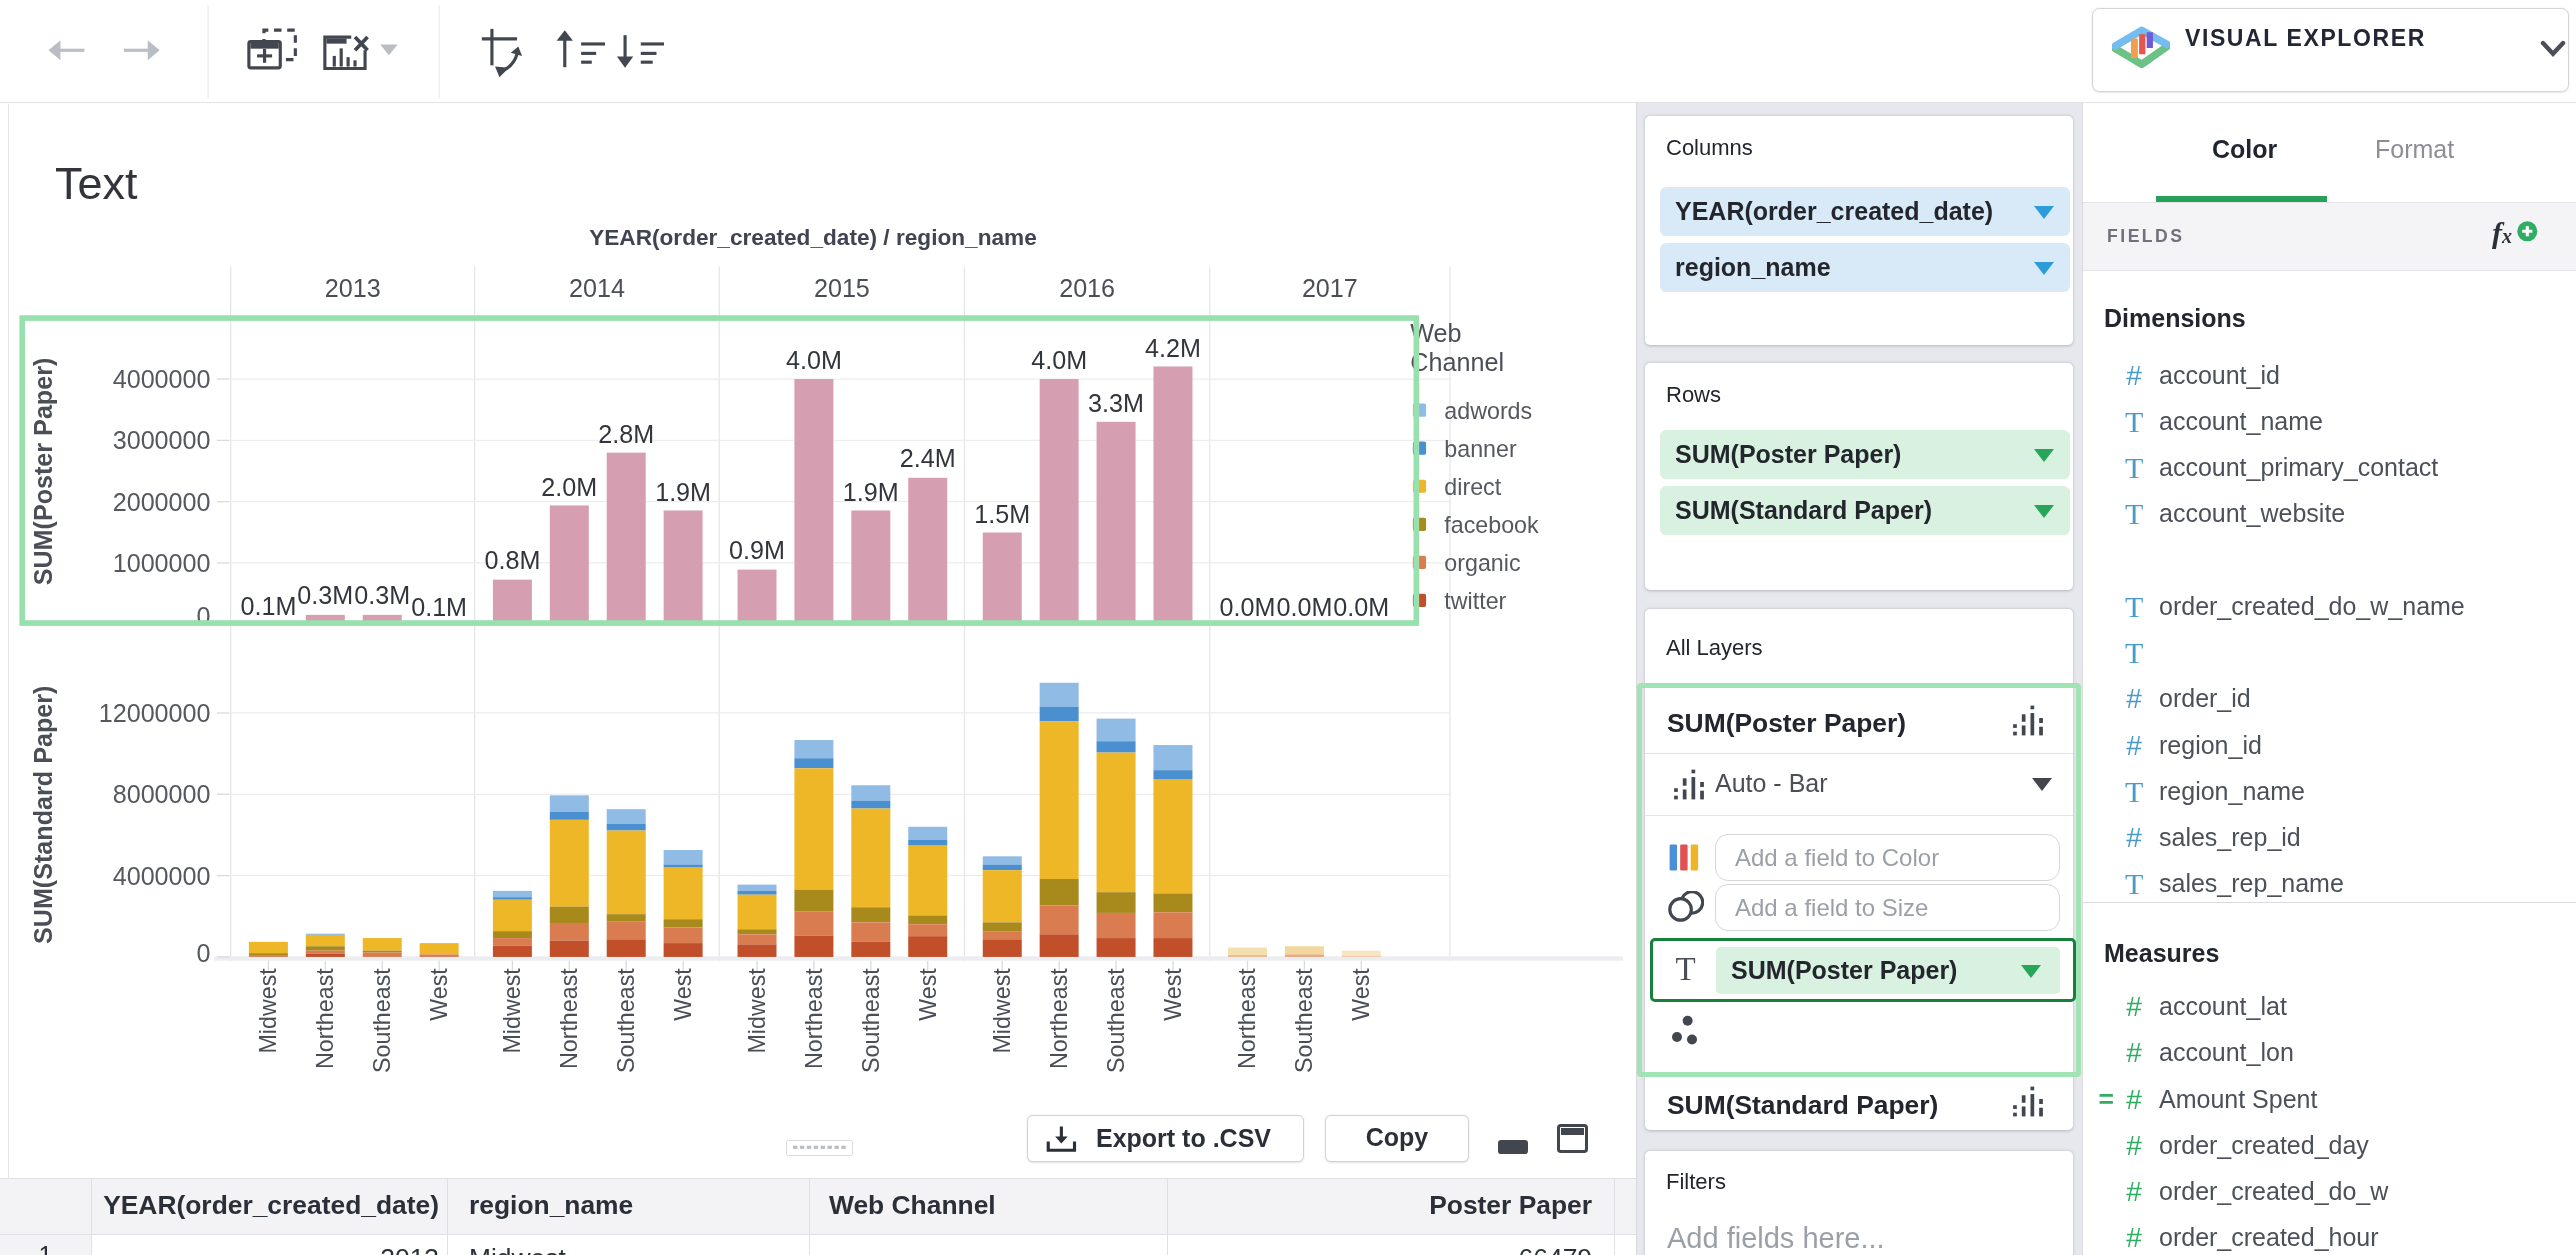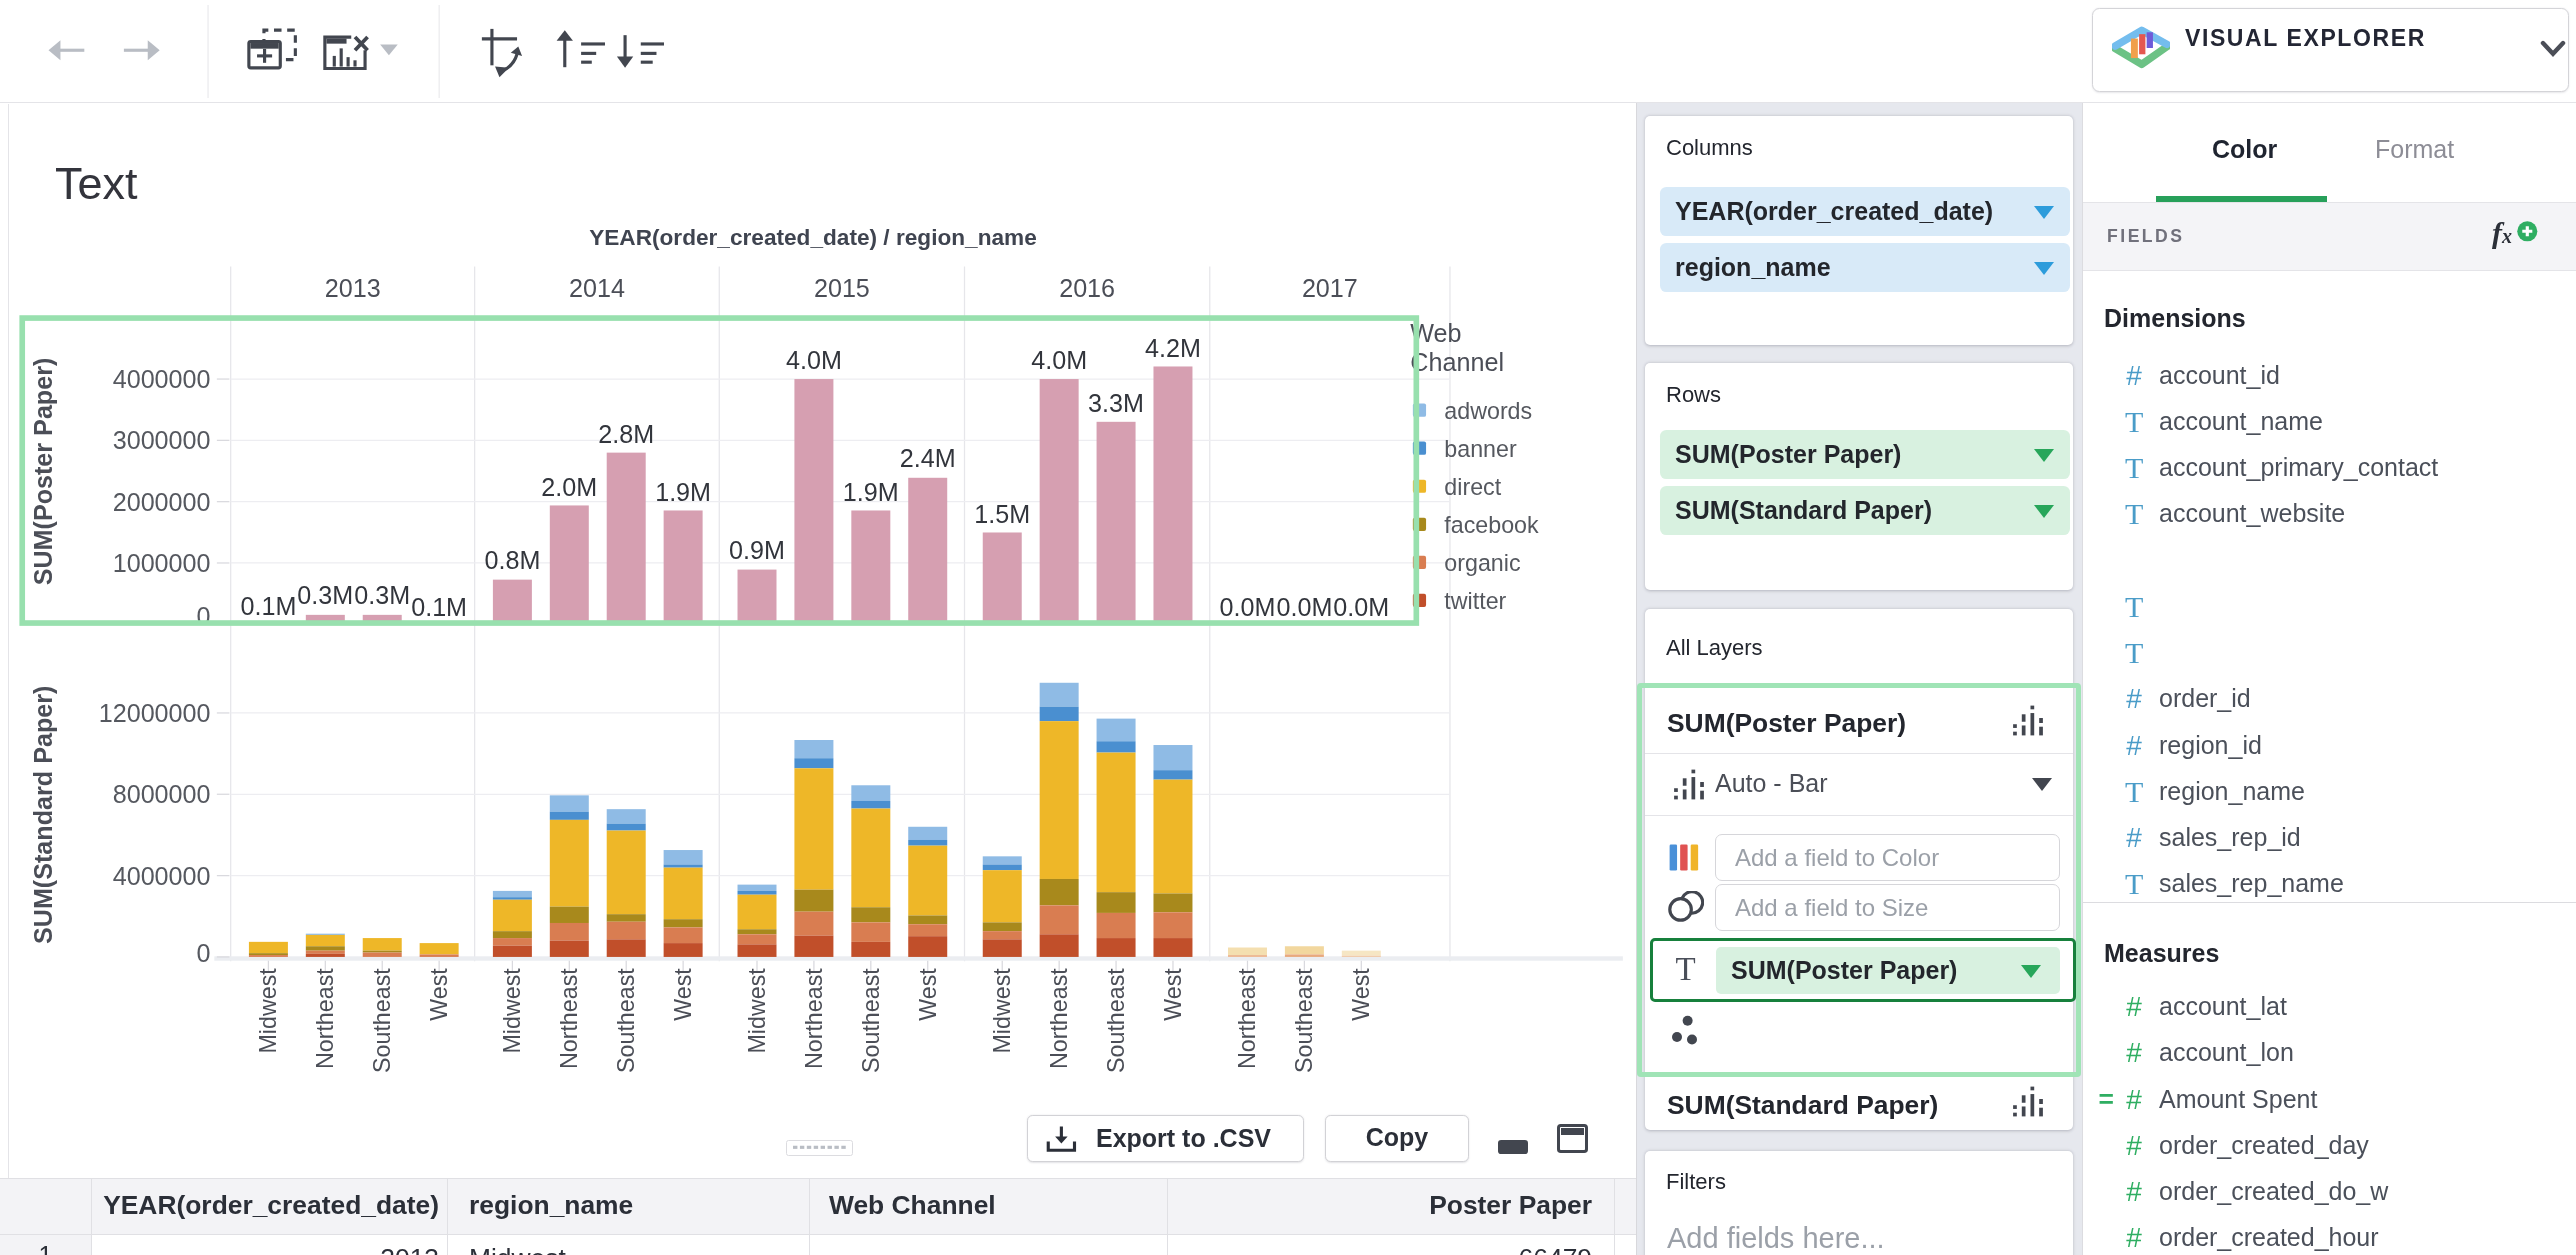--- a/index.html
+++ b/index.html
@@ -4,21 +4,21 @@
 body{font-family:"Liberation Sans",sans-serif;background:#fff}
 #page{position:relative;width:2576px;height:1256px;overflow:hidden;background:#fff}
 .abs{position:absolute}
 .card{position:absolute;background:#fff;border-radius:5px;box-shadow:0 0.6px 3.1px rgba(50,50,70,.28)}
 .ctitle{font-size:22px;font-weight:normal;color:#23262e}
 .pill{position:absolute;left:1660px;width:410px;height:49px;border-radius:6.3px;font-size:25px;font-weight:bold;color:#23262c;line-height:49px;padding-left:15px}
 .pill.blue{background:#d8eaf8}
 .pill.green{background:#d8f1e0}
 .caret{position:absolute;width:0;height:0;border-left:10px solid transparent;border-right:10px solid transparent;border-top:13.2px solid #2d9cdb;top:19px;right:16.4px}
 .caret.g{border-top-color:#27a65a}
-.inbox{position:absolute;left:1715px;width:345px;height:47px;border:1.3px solid #d6d6da;border-radius:7px;font-size:24px;color:#9ba0a8;line-height:45px;padding-left:19px;background:#fff}
+.inbox{position:absolute;left:1715px;width:345px;height:47px;border:1.3px solid #d6d6da;border-radius:13px;font-size:24px;color:#9ba0a8;line-height:45px;padding-left:19px;background:#fff}
 .frow{position:absolute;left:2106px;width:440px;height:47px;font-size:25px;color:#4b505a;line-height:47px}
 .ficon{position:absolute;left:12.6px;width:31px;text-align:center;font-weight:bold}
 .ftext{position:absolute;left:53px;white-space:nowrap}
 .btn{position:absolute;height:47px;background:#fff;border:1.3px solid #d2d2d6;border-radius:5.7px;font-size:25px;font-weight:bold;color:#2b2f38;box-shadow:0 0.6px 1.9px rgba(60,60,80,.15)}
 </style></head><body>
 <div id="page">
 
 <div class="abs" style="left:0;top:0;width:2576px;height:103px;background:#fff;border-bottom:1.3px solid #e4e4e8"></div>
 <svg class="abs" style="left:0;top:0" width="705" height="103" viewBox="0 0 1120 164">
 <g stroke="#b9bdc4" stroke-width="5" fill="#b9bdc4">
@@ -453,20 +453,21 @@
 <div class="frow" style="top:444px">
       <span class="ficon" style="color:#4a9cc8;font-family:'Liberation Serif',serif;font-size:30px;font-weight:normal">T</span>
       <span class="ftext">account_primary_contact</span>
     </div>
 <div class="frow" style="top:490px">
       <span class="ficon" style="color:#4a9cc8;font-family:'Liberation Serif',serif;font-size:30px;font-weight:normal">T</span>
       <span class="ftext">account_website</span>
     </div>
 <div class="frow" style="top:583px">
       <span class="ficon" style="color:#4a9cc8;font-family:'Liberation Serif',serif;font-size:30px;font-weight:normal">T</span>
+      <span class="ftext">order_created_do_w_name</span>
     </div>
 <div class="frow" style="top:629px">
       <span class="ficon" style="color:#4a9cc8;font-family:'Liberation Serif',serif;font-size:30px;font-weight:normal">T</span>
     </div>
 <div class="frow" style="top:675px">
       <span class="ficon" style="color:#4a9cc8;font-size:28px;font-weight:normal">#</span>
       <span class="ftext">order_id</span>
     </div>
 <div class="frow" style="top:722px">
       <span class="ficon" style="color:#4a9cc8;font-size:28px;font-weight:normal">#</span>

